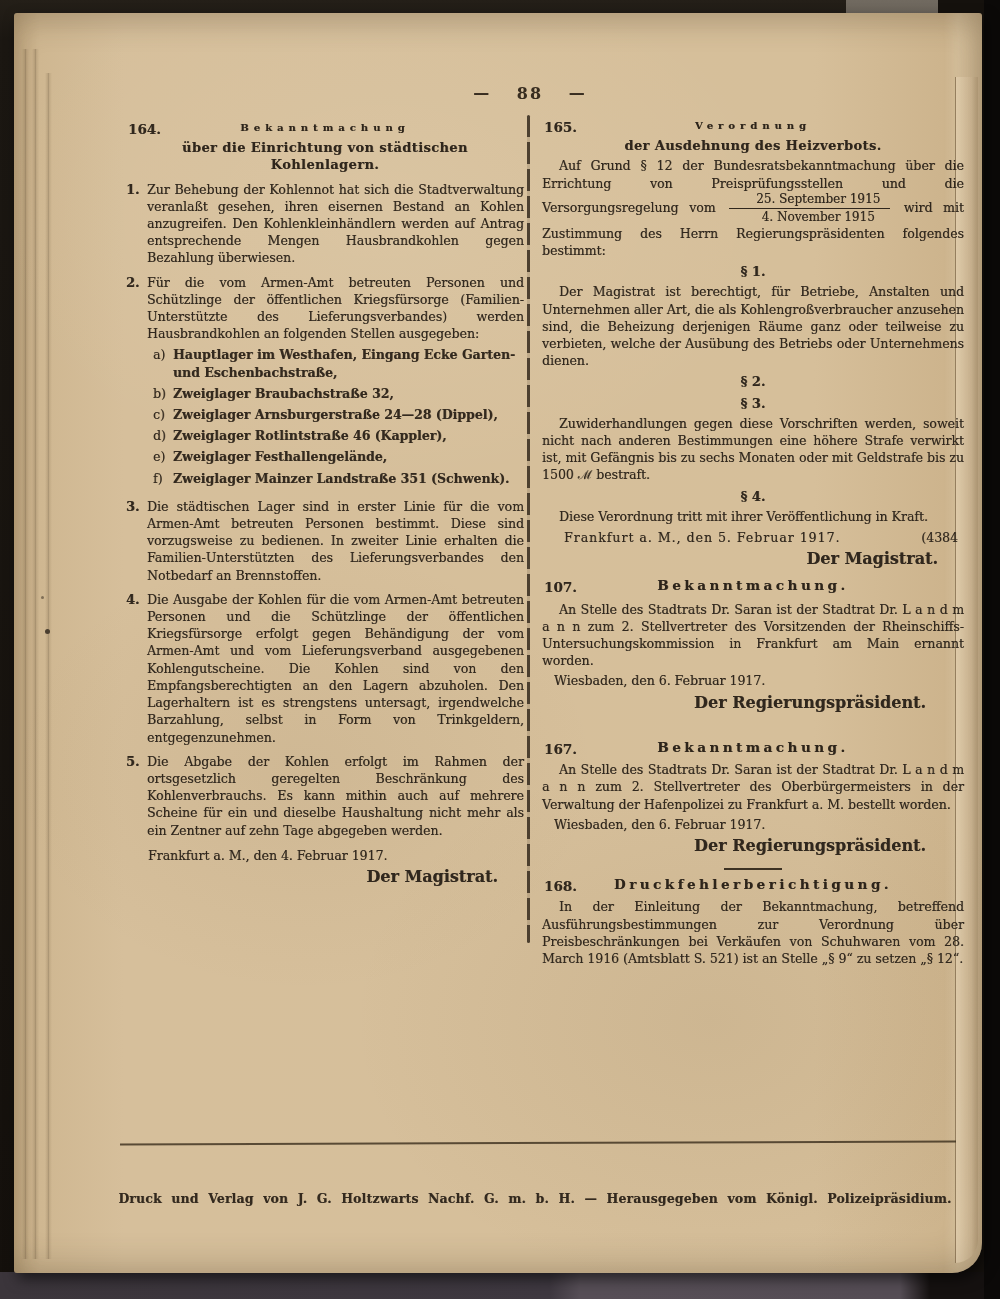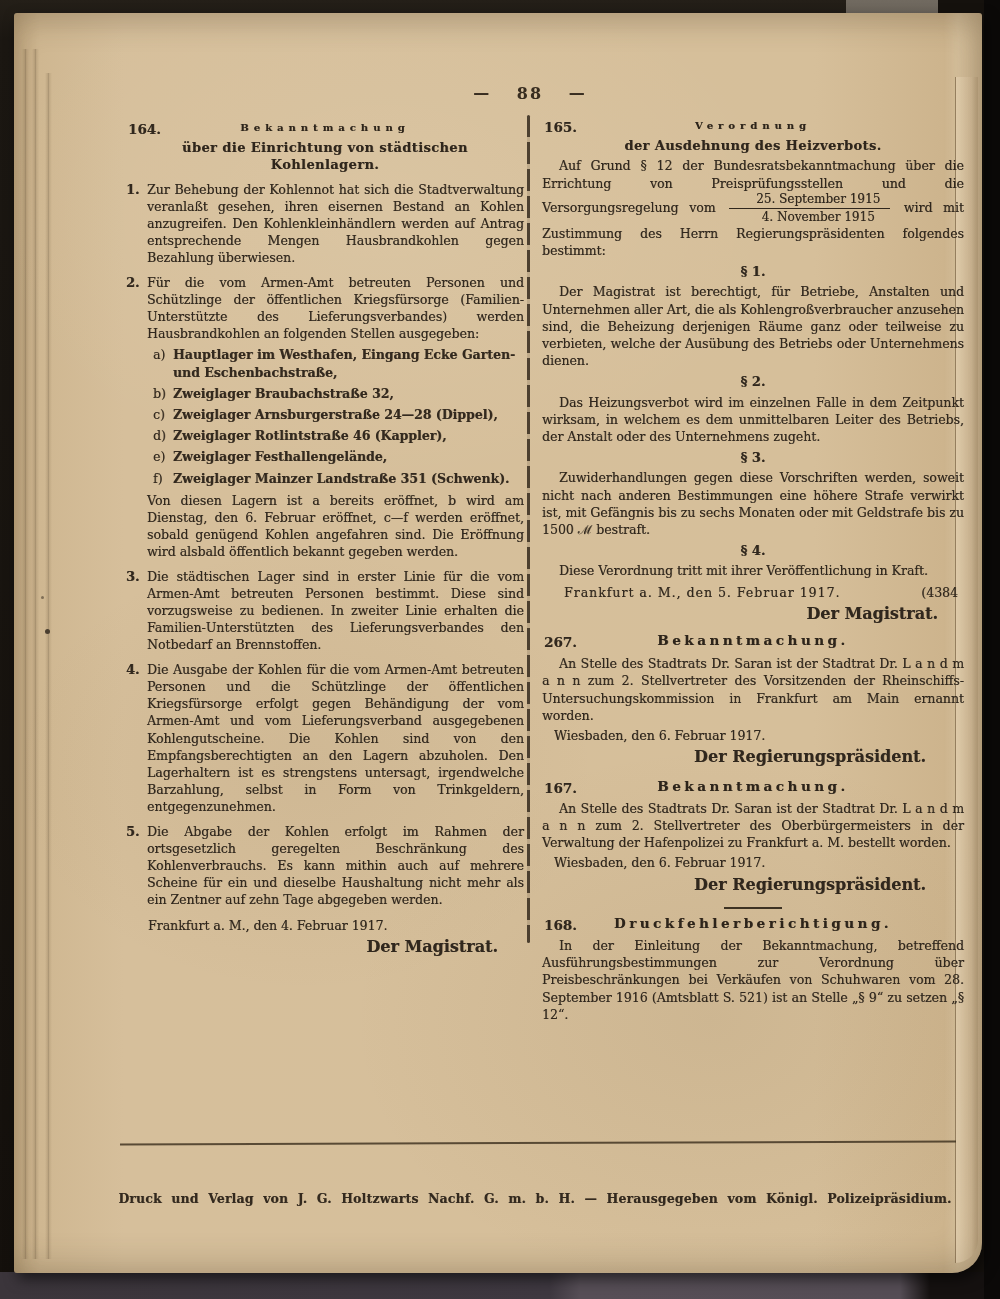--- a/index.html
+++ b/index.html
@@ -138,21 +138,20 @@
             </div>
             <div class="subitem">
               <span class="sl">e)</span>
               <span class="st">Zweiglager Festhallengelände,</span>
             </div>
             <div class="subitem">
               <span class="sl">f)</span>
               <span class="st">Zweiglager Mainzer Landstraße 351 (Schwenk).</span>
             </div>
           </div>
-          <div class="cont">Von diesen Lagern ist a bereits eröffnet, b wird am Dienstag, den 6. Februar eröffnet, c—f werden eröffnet, sobald genügend Kohlen angefahren sind. Die Eröffnung wird alsbald öffentlich bekannt gegeben werden.</div>
         </div>
       </div>
 
       <div class="nitem">
         <span class="n">3.</span>
         <div class="nt">Die städtischen Lager sind in erster Linie für die vom Armen-Amt betreuten Personen bestimmt. Diese sind vorzugsweise zu bedienen. In zweiter Linie erhalten die Familien-Unterstützten des Lieferungsverbandes den Notbedarf an Brennstoffen.</div>
       </div>
 
       <div class="nitem">
         <span class="n">4.</span>
@@ -176,60 +175,59 @@
           <div class="sec-title">Verordnung</div>
         </header>
         <div class="sec-sub">der Ausdehnung des Heizverbots.</div>
         <p class="para"><span>Auf Grund § 12 der Bundesratsbekanntmachung über die Errichtung von Preisprüfungsstellen und die Versorgungsregelung vom</span>
           <span class="fraction"><span class="fr-top">25. September 1915</span><span class="fr-bot">4. November 1915</span></span>
           <span>wird mit Zustimmung des Herrn Regierungspräsidenten folgendes bestimmt:</span></p>
 
         <div class="s-head">§ 1.</div>
         <p class="para">Der Magistrat ist berechtigt, für Betriebe, Anstalten und Unternehmen aller Art, die als Kohlengroßverbraucher anzusehen sind, die Beheizung derjenigen Räume ganz oder teilweise zu verbieten, welche der Ausübung des Betriebs oder Unternehmens dienen.</p>
         <div class="s-head">§ 2.</div>
-        <p class="para">Das Heizungsverbot wird im einzelnen Falle in dem Zeitpunkt wirksam, in welchem es dem unmittelbaren Leiter des Betriebs, der Anstalt oder des Unternehmens zugeht.</p>
         <div class="s-head">§ 3.</div>
         <p class="para">Zuwiderhandlungen gegen diese Vorschriften werden, soweit nicht nach anderen Bestimmungen eine höhere Strafe verwirkt ist, mit Gefängnis bis zu sechs Monaten oder mit Geldstrafe bis zu 1500 ℳ bestraft.</p>
         <div class="s-head">§ 4.</div>
         <p class="para">Diese Verordnung tritt mit ihrer Veröffentlichung in Kraft.</p>
 
         <div class="dateline-row">
           <span class="dl">Frankfurt a. M., den 5. Februar 1917.</span>
           <span class="ref">(4384</span>
         </div>
         <div class="signature">Der Magistrat.</div>
       </article>
 
       <article style="margin-top:10px;">
         <header class="sec-head">
-          <span class="sec-no">267.</span>
+          <span class="sec-no">107.</span>
           <div class="sec-title small">Bekanntmachung.</div>
         </header>
         <p class="para" style="margin-top:6px;">An Stelle des Stadtrats Dr. Saran ist der Stadtrat Dr. L a n d m a n n zum 2. Stellvertreter des Vorsitzenden der Rheinschiffs-Untersuchungskommission in Frankfurt am Main ernannt worden.</p>
         <div class="dateline" style="margin-top:3px;padding-left:12px;">Wiesbaden, den 6. Februar 1917.</div>
         <div class="signature" style="padding-right:38px;">Der Regierungspräsident.</div>
       </article>
 
-      <article style="margin-top:12px;">
+      <article style="margin-top:28px;">
         <header class="sec-head">
           <span class="sec-no">167.</span>
           <div class="sec-title small">Bekanntmachung.</div>
         </header>
         <p class="para" style="margin-top:5px;">An Stelle des Stadtrats Dr. Saran ist der Stadtrat Dr. L a n d m a n n zum 2. Stellvertreter des Oberbürgermeisters in der Verwaltung der Hafenpolizei zu Frankfurt a. M. bestellt worden.</p>
         <div class="dateline" style="margin-top:3px;padding-left:12px;">Wiesbaden, den 6. Februar 1917.</div>
         <div class="signature" style="padding-right:38px;">Der Regierungspräsident.</div>
       </article>
 
       <div class="short-rule"></div>
 
       <article>
         <header class="sec-head">
           <span class="sec-no">168.</span>
           <div class="sec-title small">Druckfehlerberichtigung.</div>
         </header>
-        <p class="para" style="margin-top:5px;">In der Einleitung der Bekanntmachung, betreffend Ausführungsbestimmungen zur Verordnung über Preisbeschränkungen bei Verkäufen von Schuhwaren vom 28. September 1916 (Amtsblatt S. 521) ist an Stelle „§ 9“ zu setzen „§ 12“.</p>
+        <p class="para" style="margin-top:5px;">In der Einleitung der Bekanntmachung, betreffend Ausführungsbestimmungen zur Verordnung über Preisbeschränkungen bei Verkäufen von Schuhwaren vom 28. March 1916 (Amtsblatt S. 521) ist an Stelle „§ 9“ zu setzen „§ 12“.</p>
       </article>
     </section>
 
     <div class="footer-rule"></div>
     <div class="footer">Druck und Verlag von J. G. Holtzwarts Nachf. G. m. b. H. — Herausgegeben vom Königl. Polizeipräsidium.</div>
   </div>
 </div>
 
 </body></html>

